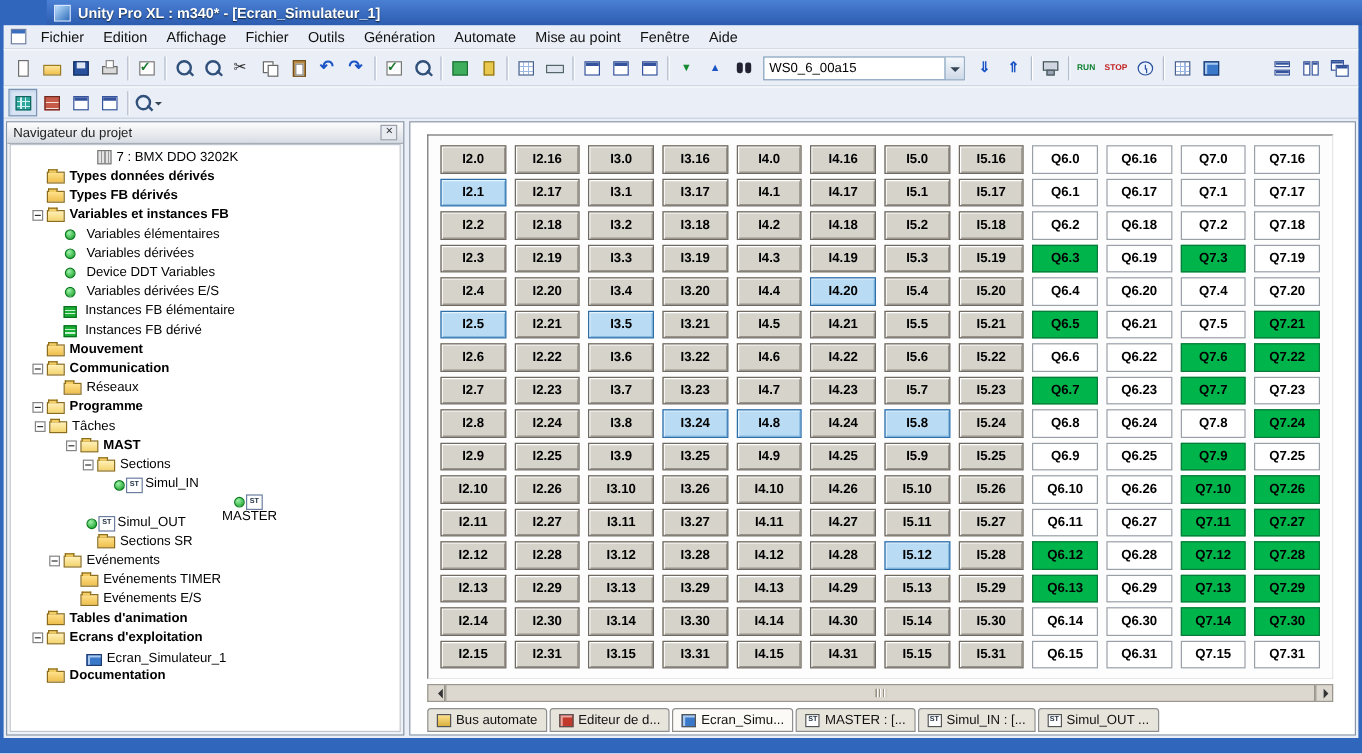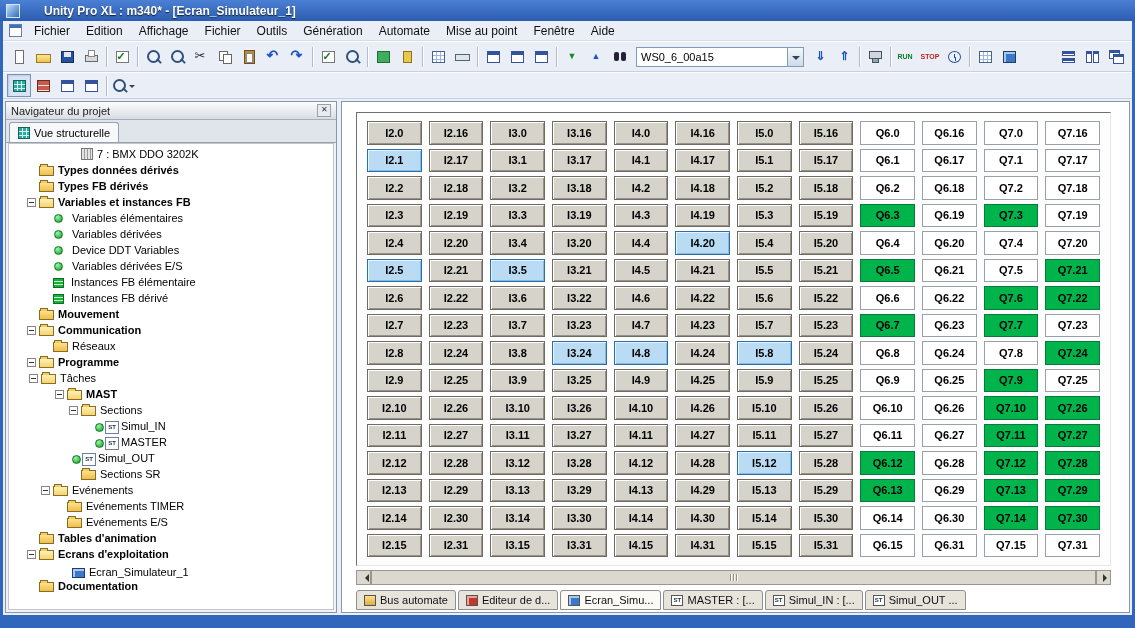--- a/index.html
+++ b/index.html
@@ -1,21 +1,21 @@
 <!DOCTYPE html>
 <html style="--title-blue: #2c5cb0; --title-blue-light: #4a80d4; --frame-blue: #3166bd; --output-on-green: #00b44c; --input-pressed-blue: #b9dcf4; --button-gray: #d6d3cb;"><head>
 <meta charset="utf-8">
 <style>
   * { margin:0; padding:0; box-sizing:border-box; }
   html,body { width:1135px; height:628px; overflow:hidden; background:#fff;
               font-family:"Liberation Sans",sans-serif; }
   .frame { position:relative; width:1135px; height:628px; background:var(--frame-blue,#3166bd); }
   .titlebar { height:21px; background:linear-gradient(var(--title-blue-light,#4a80d4),var(--title-blue,#2c5cb0));
-              color:#fff; display:flex; align-items:center; gap:24px; padding:0 6px;
-              font-size:12px; font-weight:bold; text-shadow:0 1px 1px #123; }
+              color:#fff; display:flex; align-items:center; gap:6px; padding:0 6px;
+              font-size:12px; font-weight:bold; text-shadow:0 1px 1px #123;margin-left:39px; }
   .app-icon { width:14px; height:14px; background:linear-gradient(135deg,#bfe0ff,#2d6db8); border:1px solid #d6e6ff; }
   .app { position:absolute; top:21px; left:3px; right:3px; bottom:13px; background:#e9eef7;
          display:flex; flex-direction:column; overflow:hidden; }
 
   
   .menubar { height:20px; display:flex; align-items:center; font-size:12px; padding:0 2px;
              border-bottom:1px solid #d6dce6; }
   .child-icon { width:13px; height:13px; margin:0 4px; background:#fff; border:1px solid #6b7da0;
                 box-shadow:inset 0 3px 0 #3a6fc0; }
   .menus { display:flex; }
@@ -335,26 +335,20 @@
           <span class="ic ic-zoom-magnifier"></span>
           <span class="dd"></span>
         </span>
       </div>
     <div class="body">
       <div class="nav">
         <div class="nav-head">
           <span>Navigateur du projet</span>
           <span class="nav-close"></span>
         </div>
-        <div class="nav-tabs">
-          <div class="nav-tab">
-            <span class="nav-tab-ic"></span>
-            <span>Vue structurelle</span>
-          </div>
-        </div>
         <div class="tree">
             <div class="tree-row" style="padding-left: 60px;">
               <span class="exp-spacer"></span>
               <span class="tico tico-module"></span>
               <span class="">7 : BMX DDO 3202K</span>
             </div>
             <div class="tree-row" style="padding-left: 18px;">
               <span class="exp-spacer"></span>
               <span class="tico tico-folder"></span>
               <span class="bold">Types données dérivés</span>
@@ -432,21 +426,21 @@
             <div class="tree-row" style="padding-left: 60px;">
               <span class="exp exp-minus"></span>
               <span class="tico tico-folder-open"></span>
               <span class="">Sections</span>
             </div>
             <div class="tree-row" style="padding-left: 74px;">
               <span class="exp-spacer"></span>
               <span class="tico tico-st"></span>
               <span class="">Simul_IN</span>
             </div>
-            <div class="tree-row" style="padding-left: 74px;">
+            <div class="tree-row" style="padding-left: 74px; flex-direction: column;">
               <span class="exp-spacer"></span>
               <span class="tico tico-st"></span>
               <span class="">MASTER</span>
             </div>
             <div class="tree-row" style="padding-left: 51px;">
               <span class="exp-spacer"></span>
               <span class="tico tico-st"></span>
               <span class="">Simul_OUT</span>
             </div>
             <div class="tree-row" style="padding-left: 60px;">

